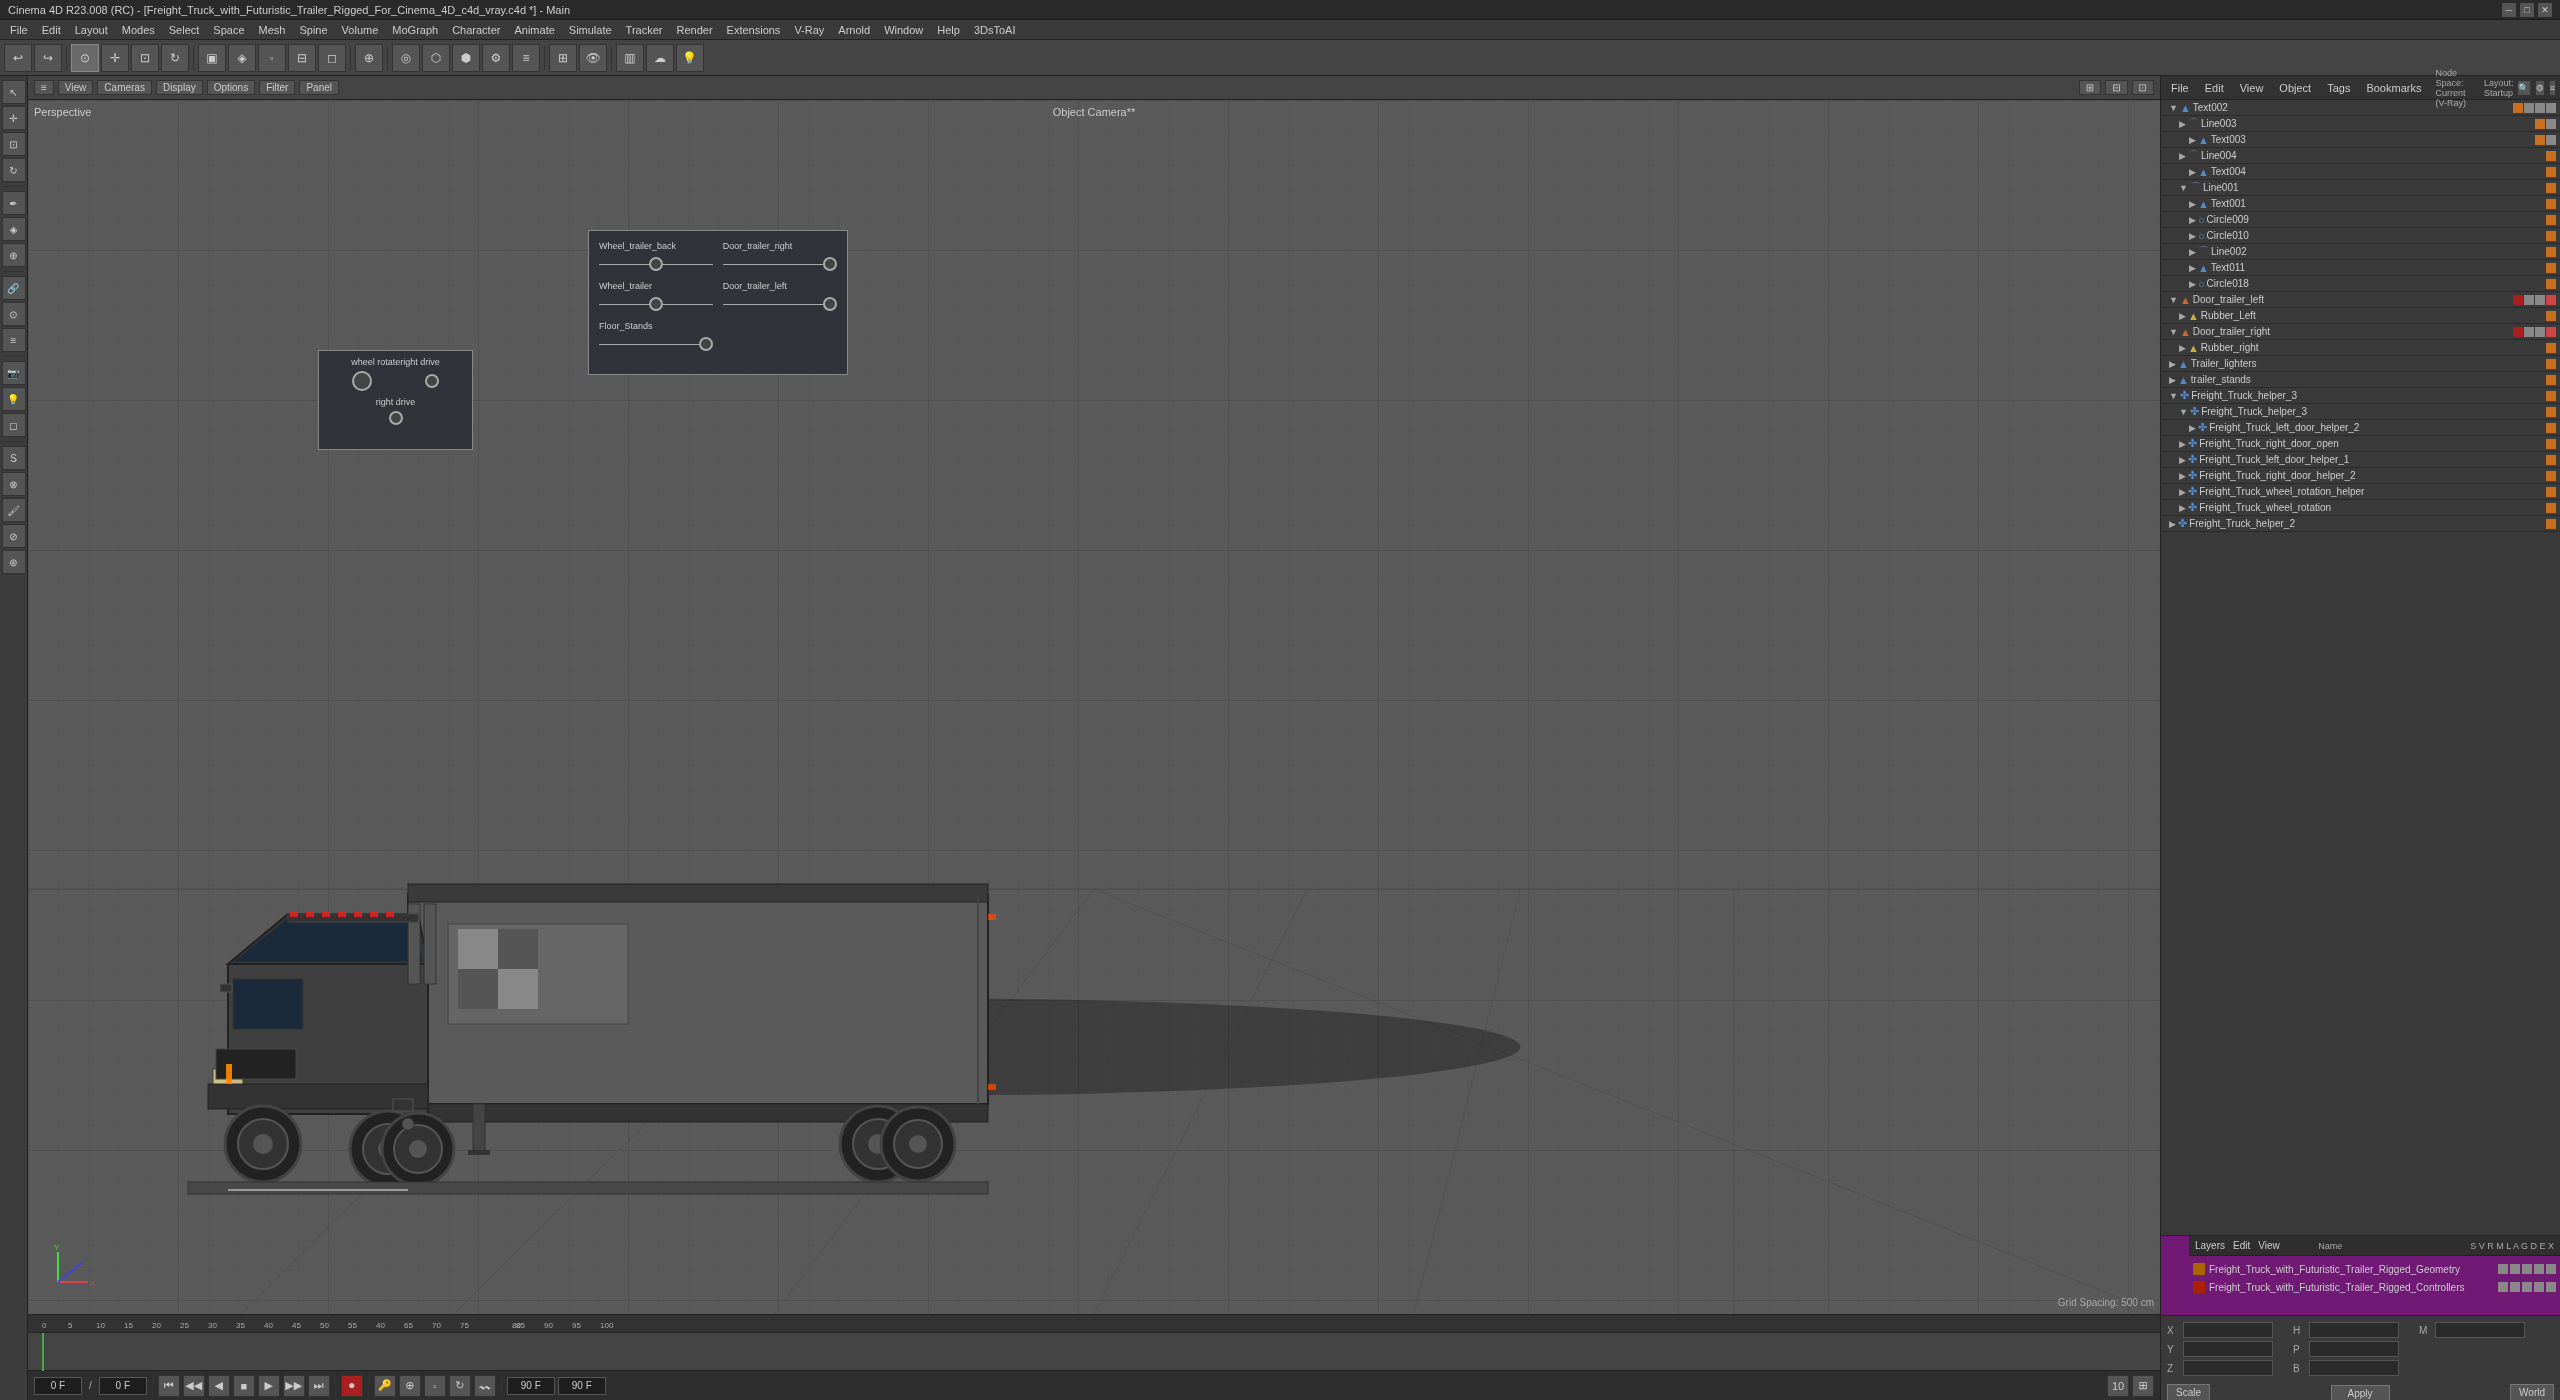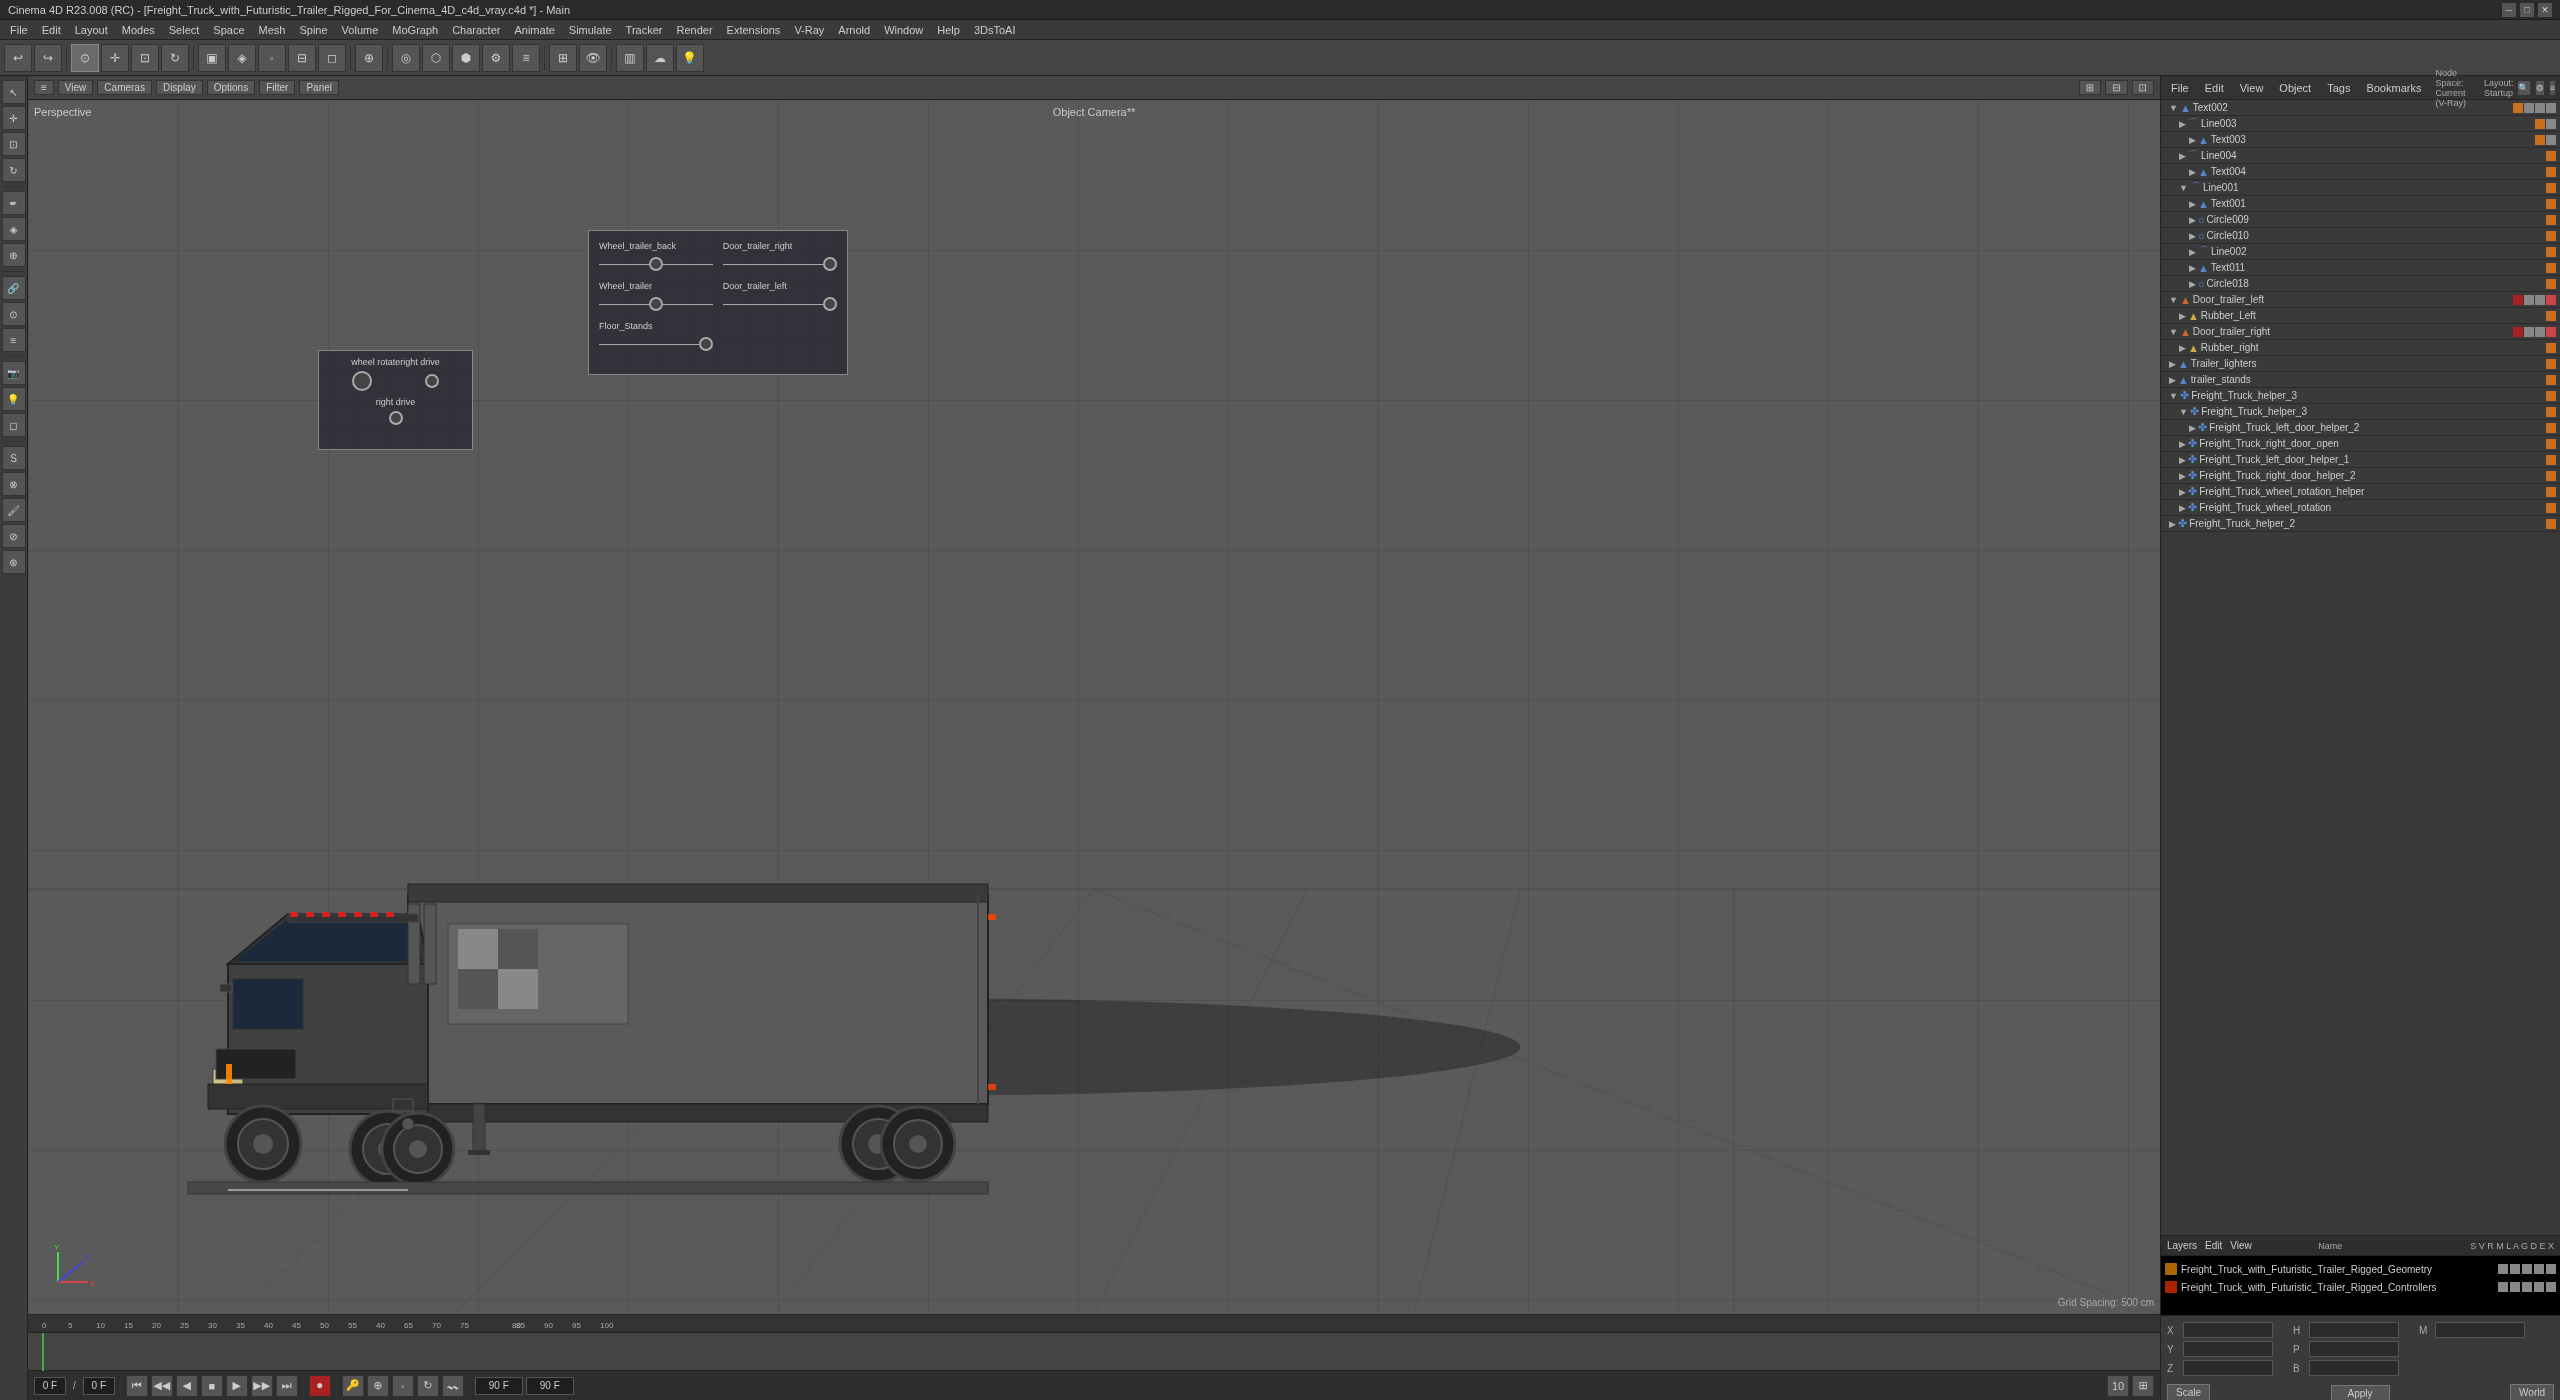--- a/index.html
+++ b/index.html
@@ -229,22 +229,23 @@
     .tree-item-icon { margin-right: 2px; }
     .tree-item-label { font-size: 10px; color: #ccc; flex: 1; }
     .tree-item-squares { display: flex; gap: 1px; margin-left: auto; padding-right: 4px; }
     .ti-sq { width: 10px; height: 10px; background: #888; }
     .ti-sq.orange { background: #c87020; }
     .ti-sq.red { background: #aa2020; }
 
     
     #layers-panel {
       height: 80px;
-      background: #000000;
+      background: #701a75;
       border-top: 1px solid #222;
+      padding-left: 28px;
     }
     #layers-toolbar {
       height: 20px;
       background: #2e2e2e;
       display: flex;
       align-items: center;
       padding: 0 6px;
       gap: 8px;
       border-bottom: 1px solid #222;
     }
@@ -331,21 +332,21 @@
     #playback-bar {
       height: 30px;
       background: #2e2e2e;
       border-top: 1px solid #222;
       display: flex;
       align-items: center;
       padding: 0 6px;
       gap: 3px;
     }
     .pb-input {
-      width: 32px;
+      width: 48px;
       height: 18px;
       background: #1e1e1e;
       border: 1px solid #555;
       color: #ccc;
       font-size: 10px;
       text-align: center;
     }
     .pb-btn {
       width: 22px;
       height: 22px;

